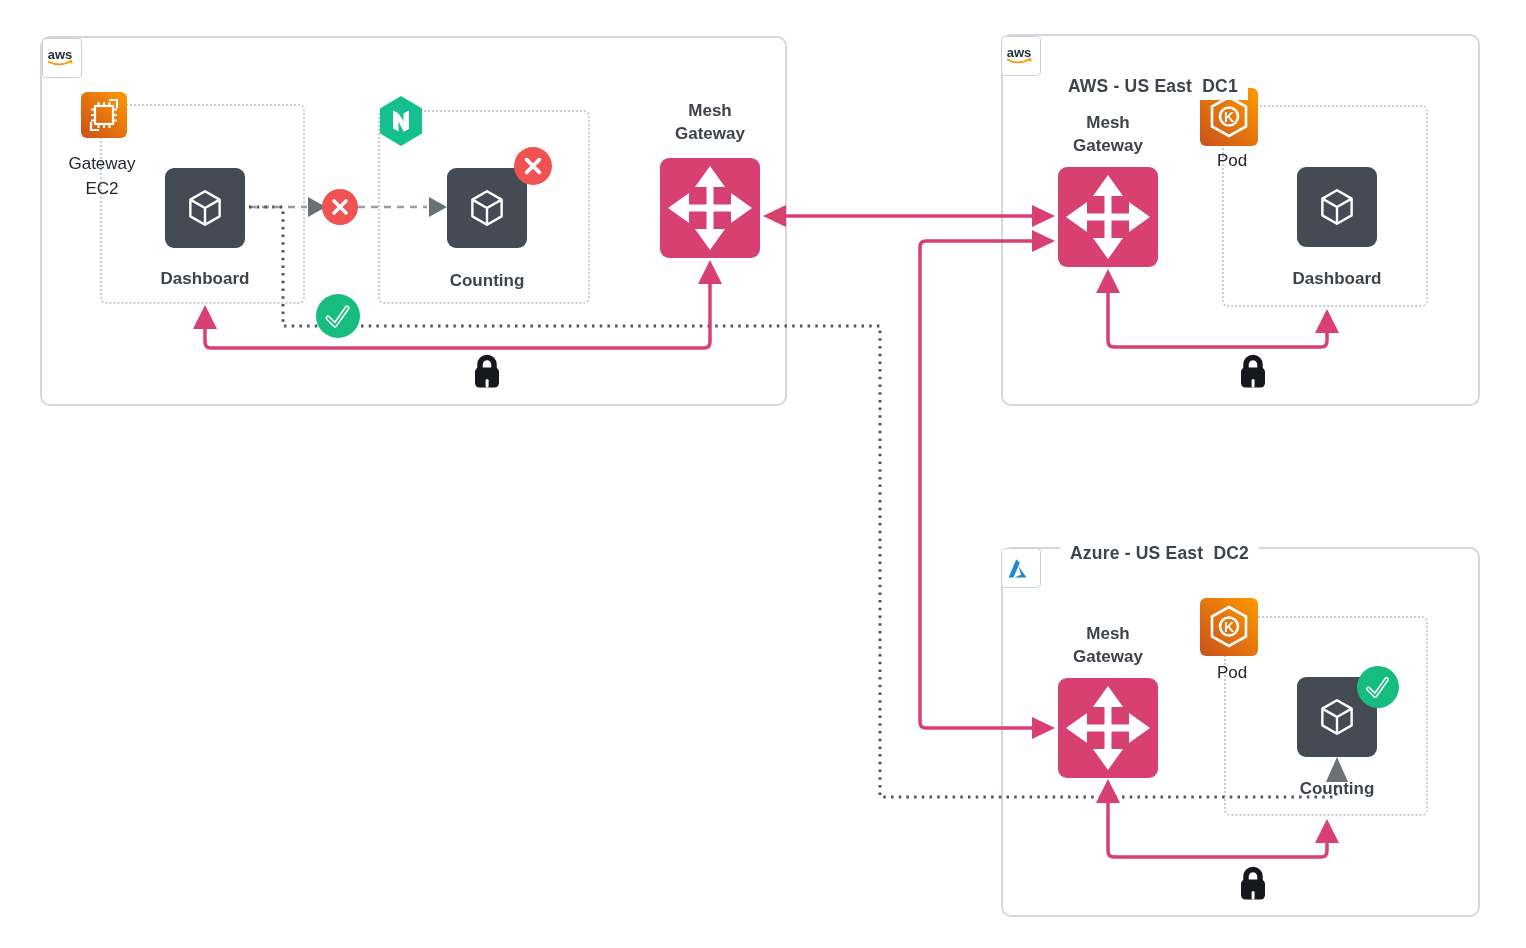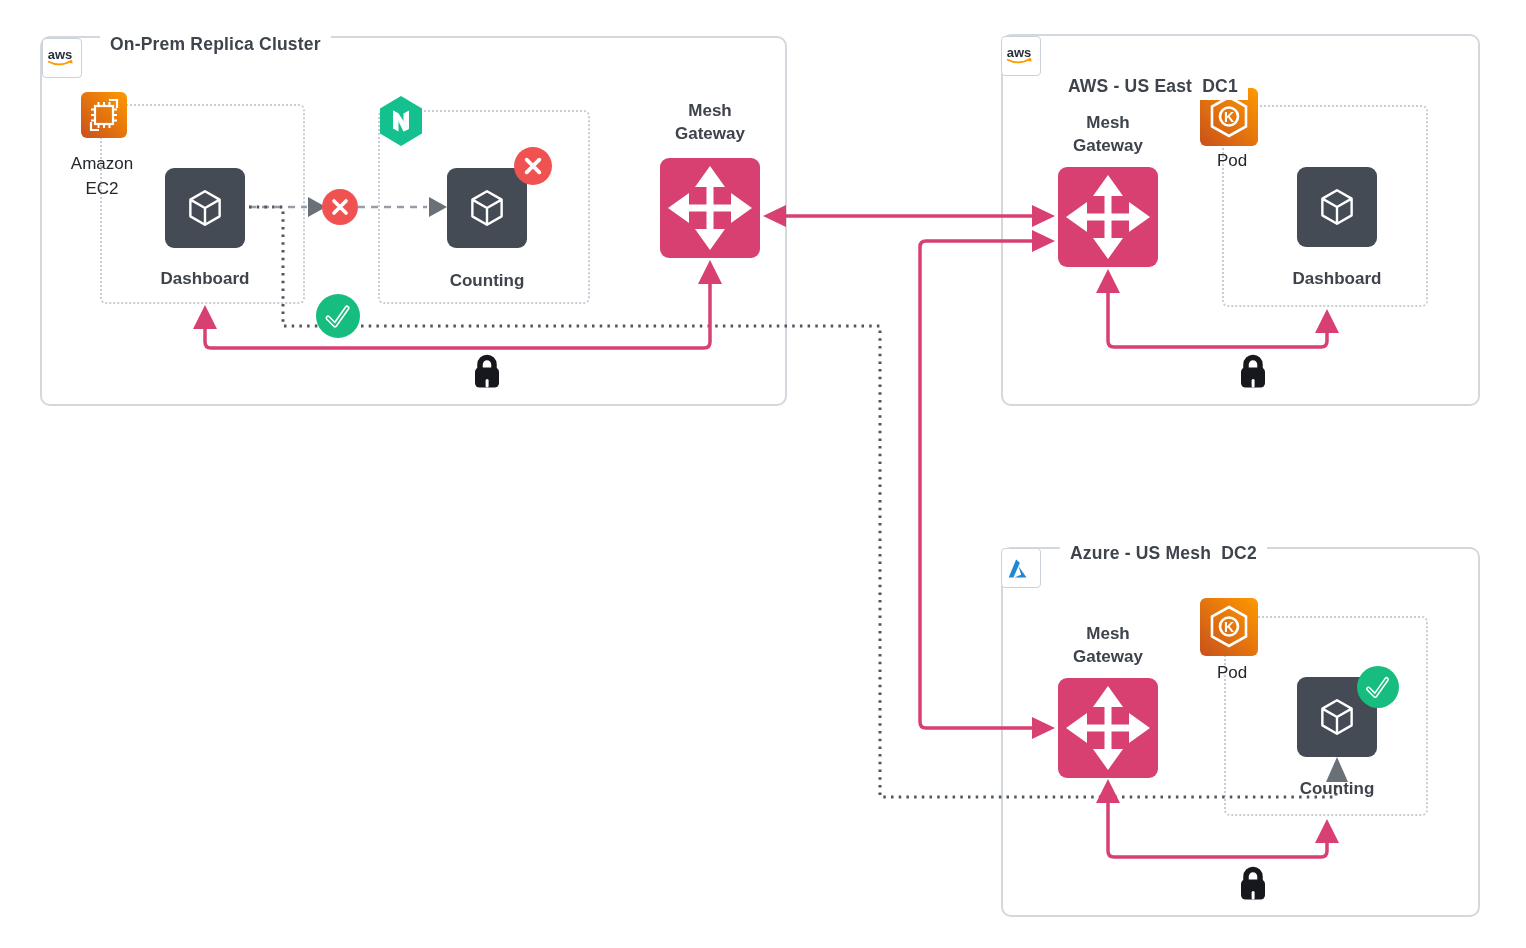--- a/index.html
+++ b/index.html
@@ -29,23 +29,22 @@
 </style>
 </head>
 <body>
 
 <div id="canvas">
 
   <div class="cluster-box" style="left:40px;top:36px;width:747px;height:370px;"></div>
   <div class="cluster-box" style="left:1001px;top:34px;width:479px;height:372px;"></div>
   <div class="cluster-box" style="left:1001px;top:547px;width:479px;height:370px;"></div>
 
-  <div class="cluster-title" style="left:100px;top:31px;">On-Prem Replica Cluster</div>
   <div class="cluster-title" style="left:1058px;top:29px;margin-top:44px;">AWS - US East  DC1</div>
-  <div class="cluster-title" style="left:1060px;top:540px;">Azure - US Mesh  DC2</div>
+  <div class="cluster-title" style="left:1060px;top:540px;">Azure - US East  DC2</div>
 
   <div class="badge" style="left:42px;top:38px;">
     <svg width="34" height="24" viewBox="0 0 34 24">
       <text x="17" y="13" text-anchor="middle" font-size="13" font-weight="bold" style="fill:var(--awsInk)" font-family="Liberation Sans,sans-serif">aws</text>
       <path d="M5,15.5 Q17,21.8 29,14.6" style="stroke:var(--awsOrange)" stroke-width="1.8" fill="none"></path>
       <path d="M29,14.6 l0.7,3 l-3.4,-0.5" style="fill:var(--awsOrange)"></path>
     </svg>
   </div>
   <div class="badge" style="left:1001px;top:36px;">
     <svg width="34" height="24" viewBox="0 0 34 24">
@@ -97,21 +96,21 @@
     <polygon points="1327,819 1315,843 1339,843" style="fill:var(--pink)"></polygon>
   </svg>
 
   <div class="icon-tile" style="left:81px;top:92px;width:46px;height:46px;">
     <svg width="46" height="46" viewBox="0 0 46 46">
       <path d="M28,8 H36 V16 M18,38 H10 V30" fill="none" stroke="#fff" stroke-width="2.2"></path>
       <rect x="14" y="14" width="18" height="18" fill="none" stroke="#fff" stroke-width="2.2"></rect>
       <path d="M17.5,10 v4 M23,10 v4 M28.5,10 v4 M17.5,32 v4 M23,32 v4 M28.5,32 v4 M10,17.5 h4 M10,23 h4 M10,28.5 h4 M32,17.5 h4 M32,23 h4 M32,28.5 h4" stroke="#fff" stroke-width="2"></path>
     </svg>
   </div>
-  <div class="node-label regular" style="left:57px;top:151px;width:90px;line-height:25px;">Amazon EC2</div>
+  <div class="node-label regular" style="left:57px;top:151px;width:90px;line-height:25px;">Gateway EC2</div>
 
   <div class="nomad" style="left:379px;top:95px;">
     <svg width="44" height="52" viewBox="0 0 44 52">
       <polygon points="22,1 43,13.5 43,38.5 22,51 1,38.5 1,13.5" style="fill:var(--nomadGreen)"></polygon>
       <polygon points="14,15.5 19.5,18.6 19.5,36.5 14,33.4" fill="#fff"></polygon>
       <polygon points="14,15.5 19.5,18.6 30,34 24.5,36.5" fill="#fff"></polygon>
       <polygon points="24.5,18.6 30,15.5 30,33.4 24.5,36.5" fill="#fff"></polygon>
     </svg>
   </div>
 

